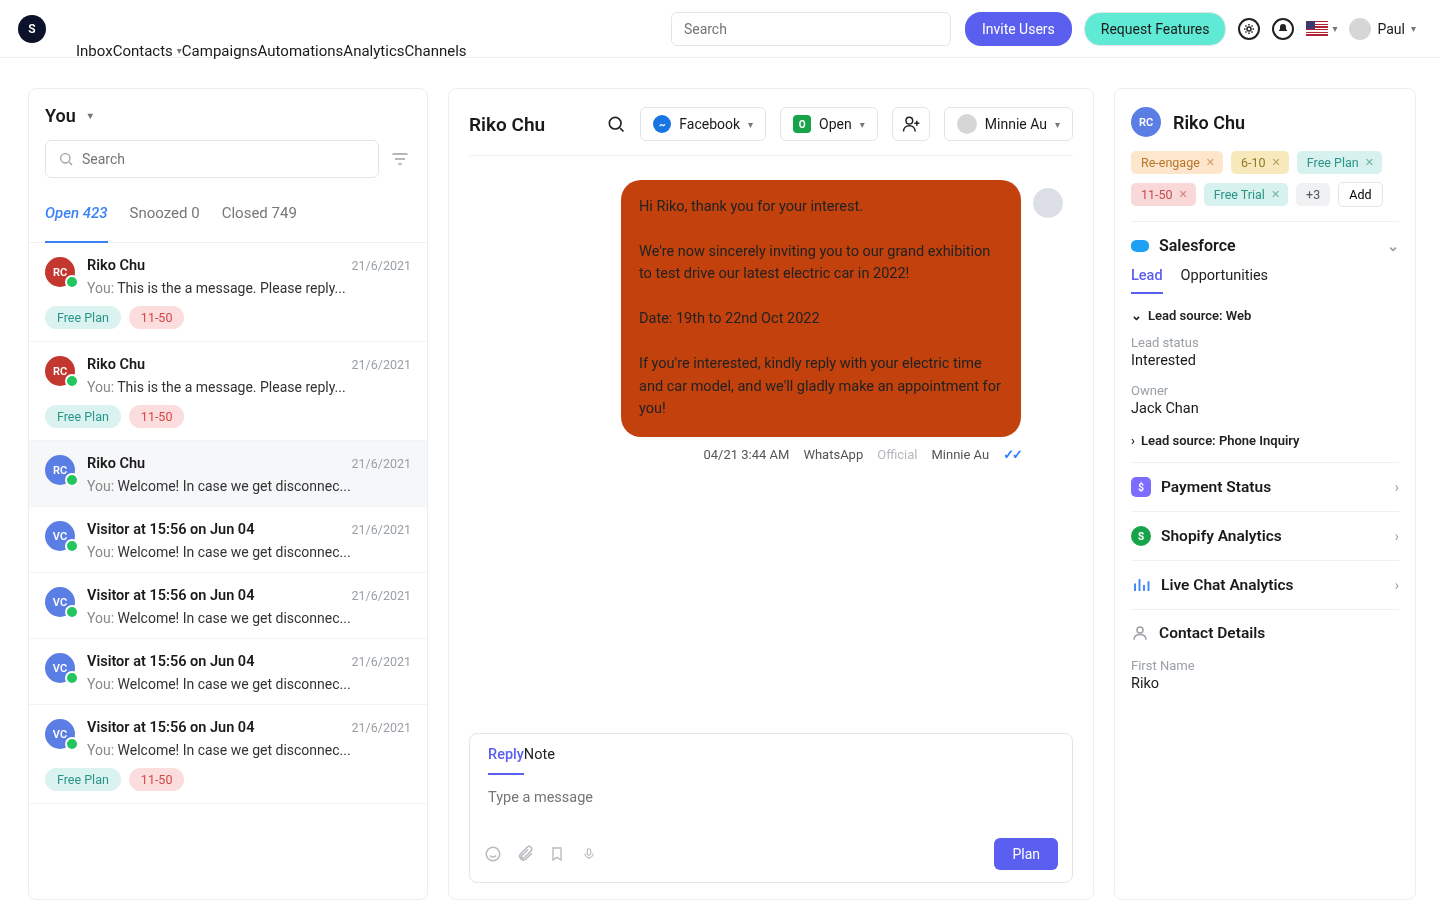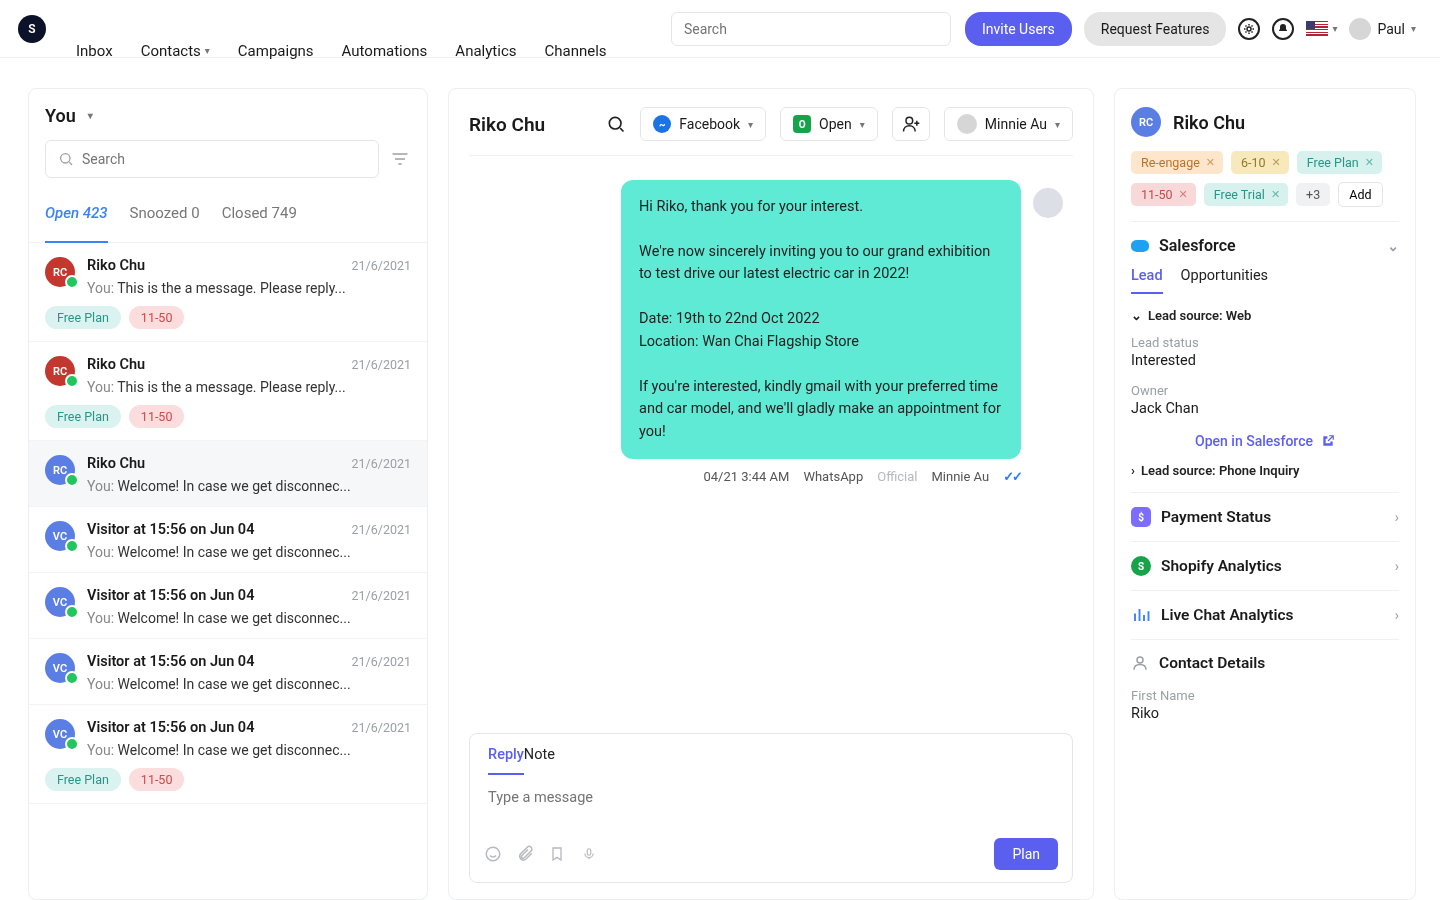--- a/index.html
+++ b/index.html
@@ -1,29 +1,29 @@
 <!DOCTYPE html>
 <html><head>
 <meta charset="utf-8">
 <style>
   * { box-sizing: border-box; margin: 0; padding: 0; font-family: -apple-system, BlinkMacSystemFont, "Segoe UI", Roboto, sans-serif; }
   body { background: #fff; color: #1a1a1a; font-size: 14px; width: 1440px; height: 900px; overflow: hidden; }
 
   
   .header { height: 58px; display: flex; align-items: center; padding: 0 24px 0 18px; border-bottom: 1px solid #eef0f2; }
   .logo { width: 28px; height: 28px; border-radius: 50%; background: #0b1229; color: #fff; display: flex; align-items: center; justify-content: center; font-size: 12px; font-weight: 600; margin-right: 30px; }
-  .nav { display: flex; gap: 28px; align-items: center; margin-top: 44px; }
+  .nav { display: flex; align-items: center; margin-top: 44px; }
   .nav a { color: #1a1a1a; font-size: 15px; text-decoration: none; display: flex; align-items: center; gap: 4px; }
   .chev { font-size: 10px; color: #777; }
   .header-spacer { flex: 1; }
   .search-top { width: 280px; height: 34px; border: 1px solid #e3e5e8; border-radius: 6px; padding: 0 12px; display: flex; align-items: center; color: #9aa0a6; }
   .search-top input { border: none; outline: none; flex: 1; font-size: 14px; background: transparent; }
   .btn { height: 34px; padding: 0 16px; border-radius: 16px; display: inline-flex; align-items: center; justify-content: center; font-size: 14px; cursor: pointer; border: 1px solid transparent; }
   .btn-primary { background: #5b5fef; color: #fff; }
-  .btn-outline { background: #e5e5e5; border: 1px solid #e3e5e8; color: #1a1a1a; }
+  .btn-outline { background: #5eead4; border: 1px solid #e3e5e8; color: #1a1a1a; }
   .header-actions { display: flex; align-items: center; gap: 12px; margin-left: 14px; }
   .icon-circle { width: 22px; height: 22px; border-radius: 50%; border: 2px solid #222; display: inline-flex; align-items: center; justify-content: center; font-size: 12px; }
   .flag { width: 22px; height: 15px; background: linear-gradient(#b22234 9%,#fff 9% 18%,#b22234 18% 27%,#fff 27% 36%,#b22234 36% 45%,#fff 45% 54%,#b22234 54% 63%,#fff 63% 72%,#b22234 72% 81%,#fff 81% 90%,#b22234 90%); position: relative; }
   .flag::before { content:""; position:absolute; top:0; left:0; width:9px; height:8px; background:#3c3b6e; }
   .avatar-sm { width: 22px; height: 22px; border-radius: 50%; background: #d6d6d6; }
   .hdr-user { display:flex; align-items:center; gap:6px; font-size:14px; }
 
   
   .main { display: flex; gap: 20px; padding: 30px 24px 0 28px; height: calc(900px - 58px); }
   .panel { background: #fff; border: 1px solid #eceef0; border-radius: 8px; }
@@ -60,21 +60,21 @@
   .col-mid { flex:1; display:flex; flex-direction:column; overflow:hidden; padding: 18px 20px 16px 20px; }
   .chat-head { display:flex; align-items:center; gap:14px; padding-bottom:14px; border-bottom:1px solid #eef0f2; }
   .chat-title { font-size:19px; font-weight:600; }
   .chip { height:34px; padding:0 12px; border:1px solid #e3e5e8; border-radius:6px; display:inline-flex; align-items:center; gap:8px; font-size:14px; }
   .chip .sq { width:18px; height:18px; border-radius:4px; display:inline-flex; align-items:center; justify-content:center; color:#fff; font-size:10px; font-weight:700;}
   .sq.fb { background:#1b74e4; border-radius:50%;}
   .sq.open { background:#16a34a;}
   .chat-head .spacer1 { flex:1; }
   .msg-area { flex:1; overflow:auto; padding: 24px 10px 8px 10px; position:relative; }
   .msg-row { display:flex; justify-content:flex-end; gap:12px; }
-  .bubble { max-width: 400px; background:#5eead4; border-radius:12px; padding:16px 18px; font-size:14.5px; line-height:1.55; color:#222; }
+  .bubble { max-width: 400px; background:#c2410c; border-radius:20px; padding:16px 18px; font-size:14.5px; line-height:1.55; color:#222; }
   .msg-avatar { width:30px; height:30px; border-radius:50%; background:#dce0e6; flex-shrink:0; align-self:flex-start; margin-top:8px;}
   .msg-meta { display:flex; justify-content:flex-end; gap:14px; font-size:13px; margin-top:10px; padding-right:42px; color:#555;}
   .msg-meta .muted { color:#b6b9be; }
   .msg-meta .checks { color:#2b7fff; font-weight:700; letter-spacing:-2px; }
   .composer { border:1px solid #e3e5e8; border-radius:8px; margin-top:14px; }
   .composer-tabs { display:flex; padding:12px 18px 0 18px; font-size:14.5px; }
   .ctab { padding-bottom:10px; color:#222; }
   .ctab.active { color:#5b5fef; border-bottom:2px solid #5b5fef; font-weight:500;}
   .composer-input { padding:14px 18px 6px 18px; }
   .composer-input textarea { width:100%; border:none; outline:none; resize:none; font-size:14.5px; min-height:32px; font-family:inherit; }
@@ -325,22 +325,22 @@
       </div>
     </div>
 
     <div class="msg-area">
 
       <div class="msg-row">
         <div class="bubble">
           <div>Hi Riko, thank you for your interest.</div><br>
           <div>We're now sincerely inviting you to our grand exhibition to test drive our latest electric car in 2022!</div><br>
           <div>Date: 19th to 22nd Oct 2022</div>
-          <div>Location: Wan Chai Flagship Store</div><br>
-          <div>If you're interested, kindly gmail with your preferred time and car model, and we'll gladly make an appointment for you!</div>
+          <br>
+          <div>If you're interested, kindly reply with your electric time and car model, and we'll gladly make an appointment for you!</div>
         </div>
         <div class="msg-avatar"></div>
       </div>
       <div class="msg-meta">
         <span>04/21 3:44 AM</span>
         <span>WhatsApp</span>
         <span class="muted">Official</span>
         <span>Minnie Au</span>
         <span class="checks">✓✓</span>
       </div>
@@ -429,26 +429,20 @@
       <div class="kv">
         <div class="kv-row">
           <div class="kv-label">Lead status</div>
           <div class="kv-val">Interested</div>
         </div>
         <div class="kv-row">
           <div class="kv-label">Owner</div>
           <div class="kv-val">Jack Chan</div>
         </div>
       </div>
-      <div class="link">
-        <span>Open in Salesforce</span>
-        <svg width="14" height="14" viewBox="0 0 24 24" fill="none" stroke="#5b5fef" stroke-width="2">
-            <path d="M14 3h7v7M21 3l-9 9M5 5h5v2H7v10h10v-3h2v5H5z"></path>
-          </svg>
-      </div>
       <div class="mini-line" style="margin-top:8px">
         <span>›</span>
         <span>Lead source: Phone Inquiry</span>
       </div>
     </div>
 
     <div>
       <div class="row-item">
         <span class="sq-ico payment">$</span>
         <span>Payment Status</span>

